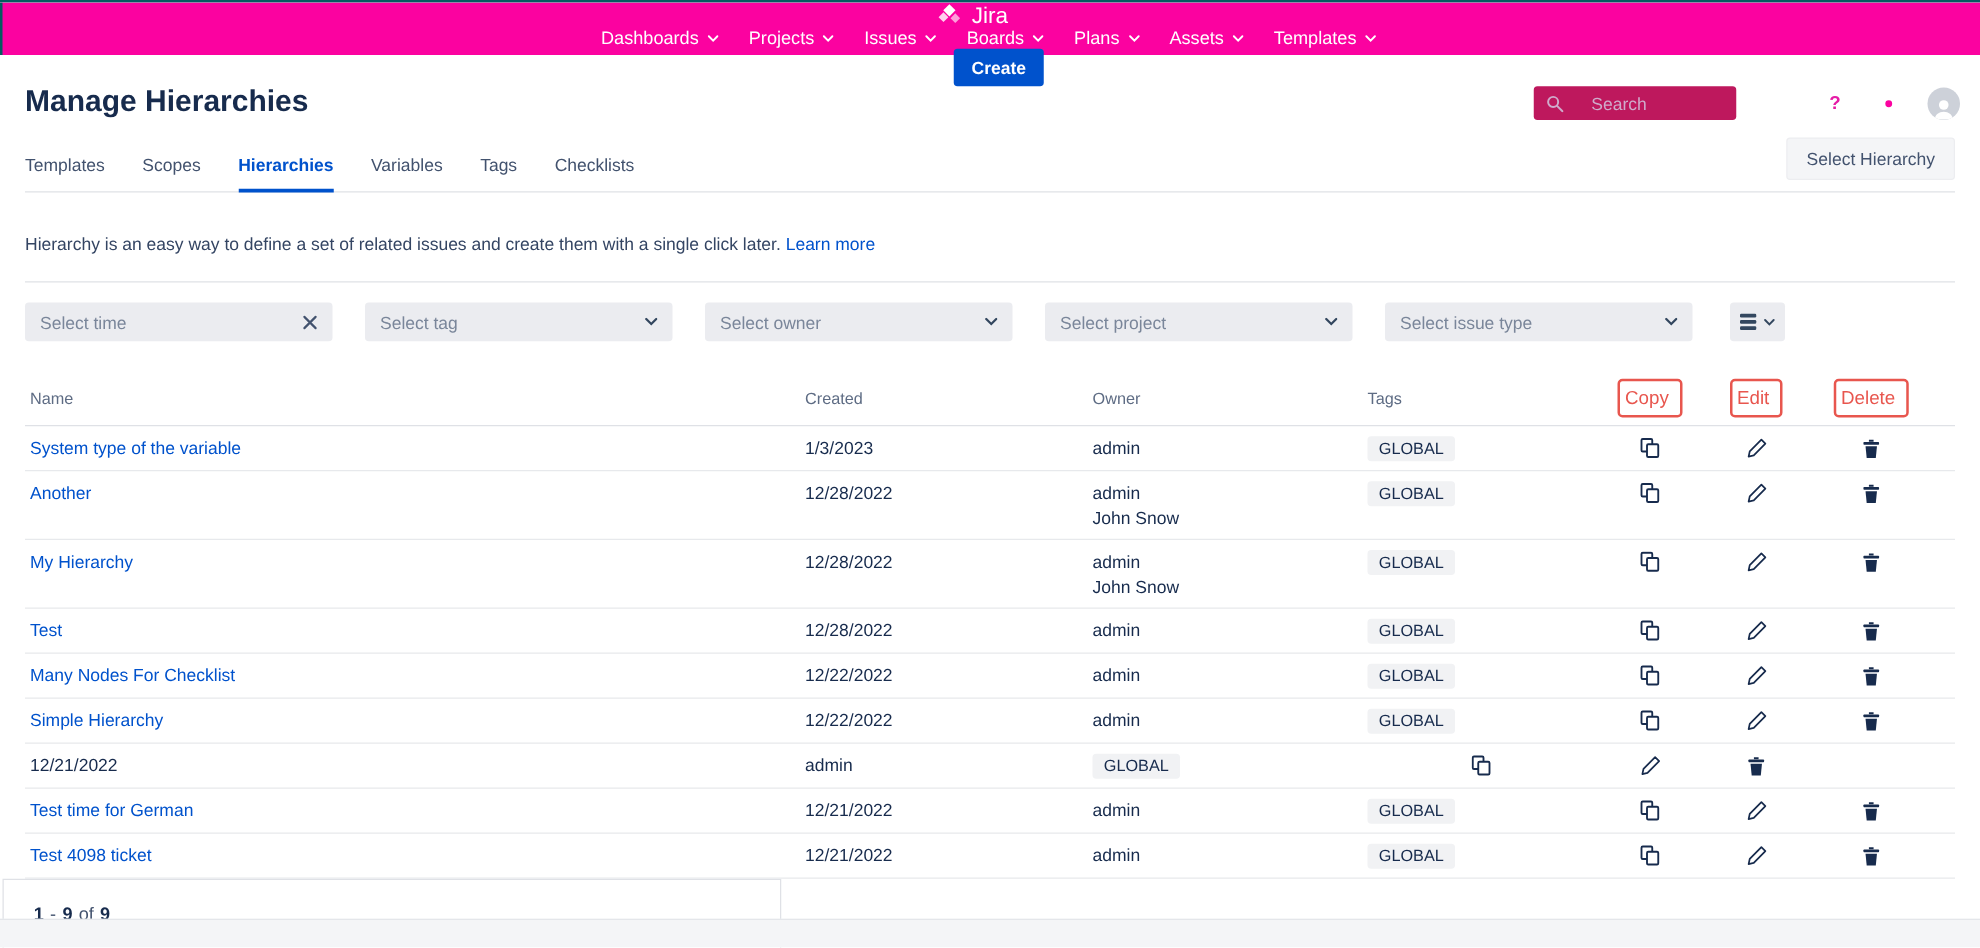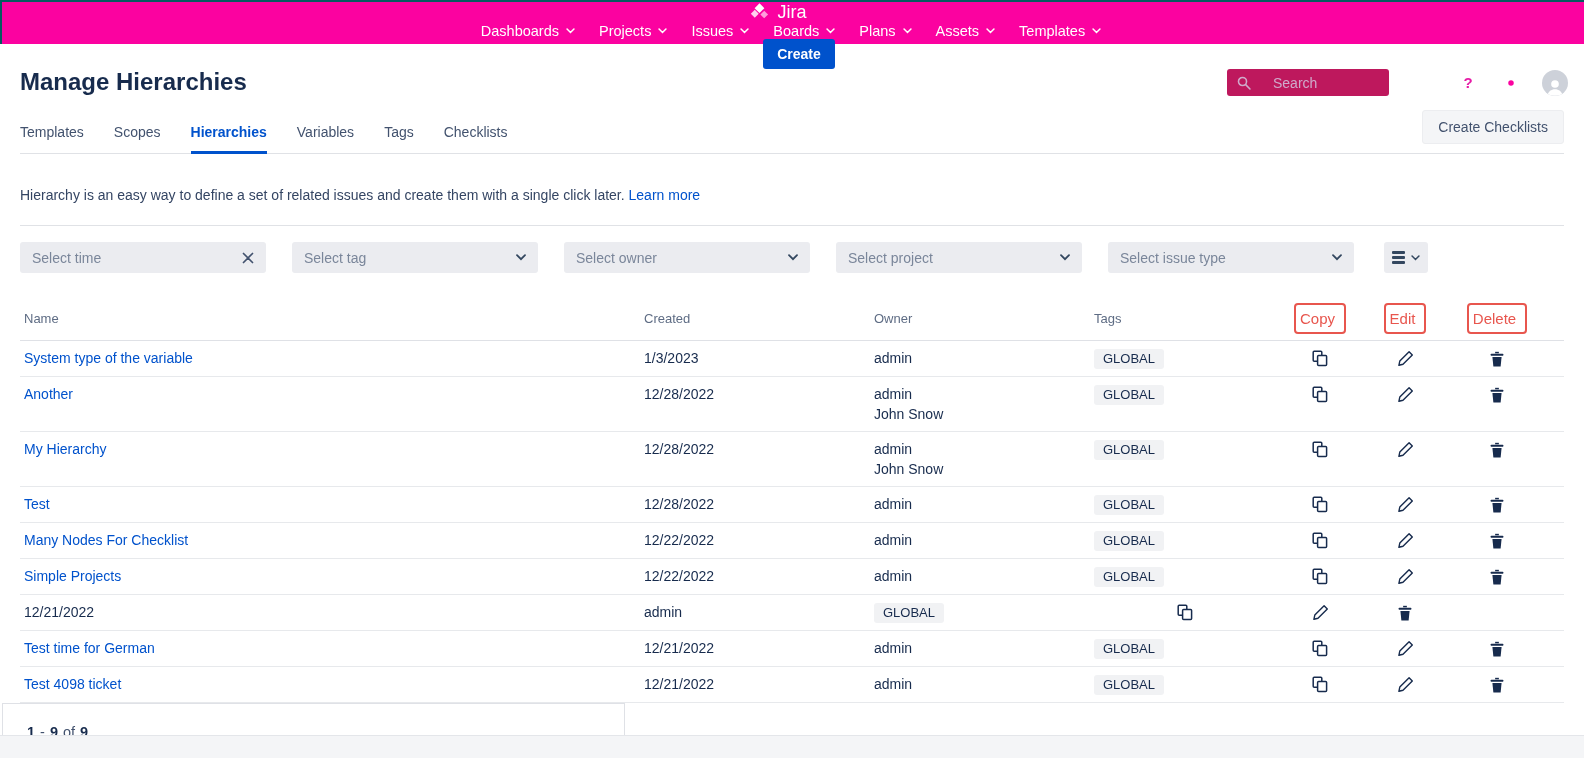--- a/index.html
+++ b/index.html
@@ -212,21 +212,21 @@
 
   <div class="tabs-row">
     <div class="tabs" id="tabs">
         <div class="tab">Templates</div>
         <div class="tab">Scopes</div>
         <div class="tab active">Hierarchies</div>
         <div class="tab">Variables</div>
         <div class="tab">Tags</div>
         <div class="tab">Checklists</div>
       </div>
-    <button class="create-hier-btn">Create Checklists</button>
+    <button class="create-hier-btn">Select Hierarchy</button>
   </div>
 
   <p class="desc">
     <span>Hierarchy is an easy way to define a set of related issues and create them with a single click later.</span>
     <a>Learn more</a>
   </p>
 
   <div class="filters">
     <div class="filter">
       <span>Select time</span>
@@ -457,21 +457,21 @@
                 <g fill="#172B4D">
                   <path d="M5.5 0.8h4v1.6h-4z"></path>
                   <rect x="0.8" y="2.8" width="13.4" height="2.2" rx="0.6"></rect>
                   <path d="M2.6 6.3h9.8l-1 10.2H3.6z"></path>
                 </g>
               </svg>
             </span>
           </div>
         </div>
         <div class="grid-row trow">
-          <div class="cell name-cell"><a>Simple Projects</a></div>
+          <div class="cell name-cell"><a>Simple Hierarchy</a></div>
           <div class="cell">12/22/2022</div>
           <div class="cell">
             <div class="owner-line">admin</div>
           </div>
           <div class="cell"><span class="tag-badge">GLOBAL</span></div>
           <div class="action-cell">
             <span class="nav-icon">
               <svg width="16" height="17" viewBox="0 0 16 17">
                 <rect x="1.2" y="1.2" width="8.6" height="10" rx="1" fill="none" stroke="#172B4D" stroke-width="1.5"></rect>
                 <rect x="5.6" y="5.4" width="9" height="10.2" rx="1" fill="#fff" stroke="#172B4D" stroke-width="1.5"></rect>

